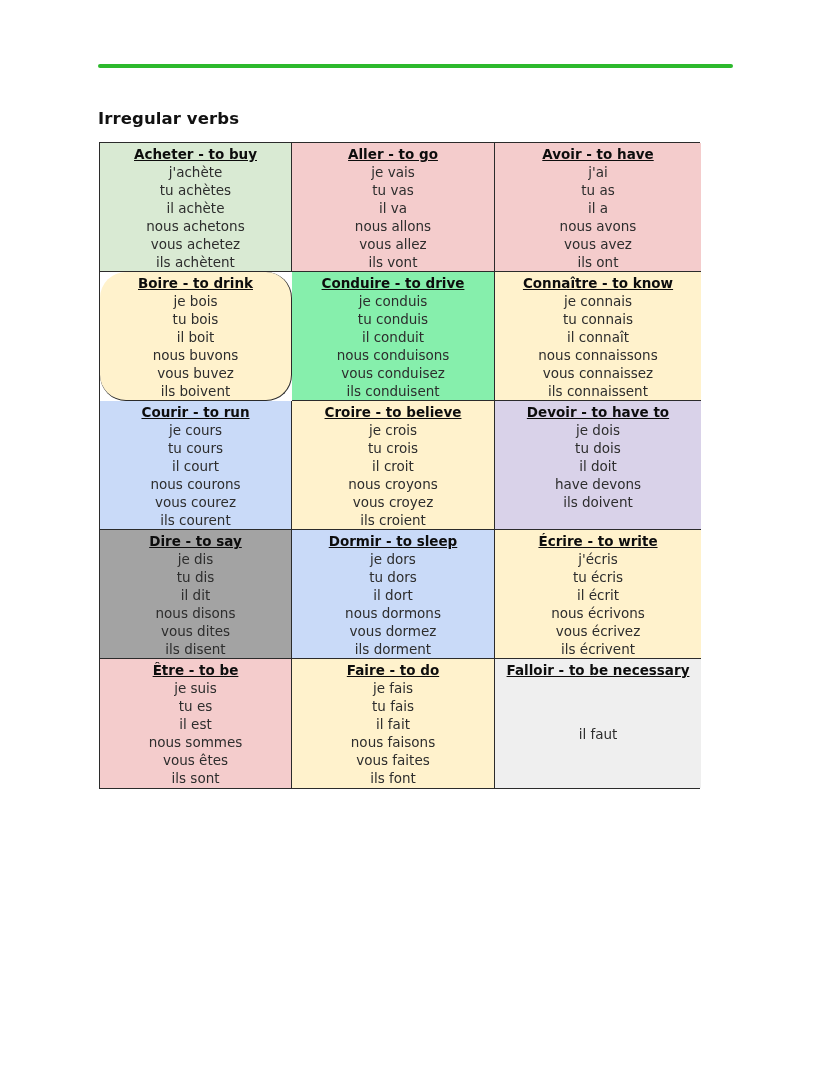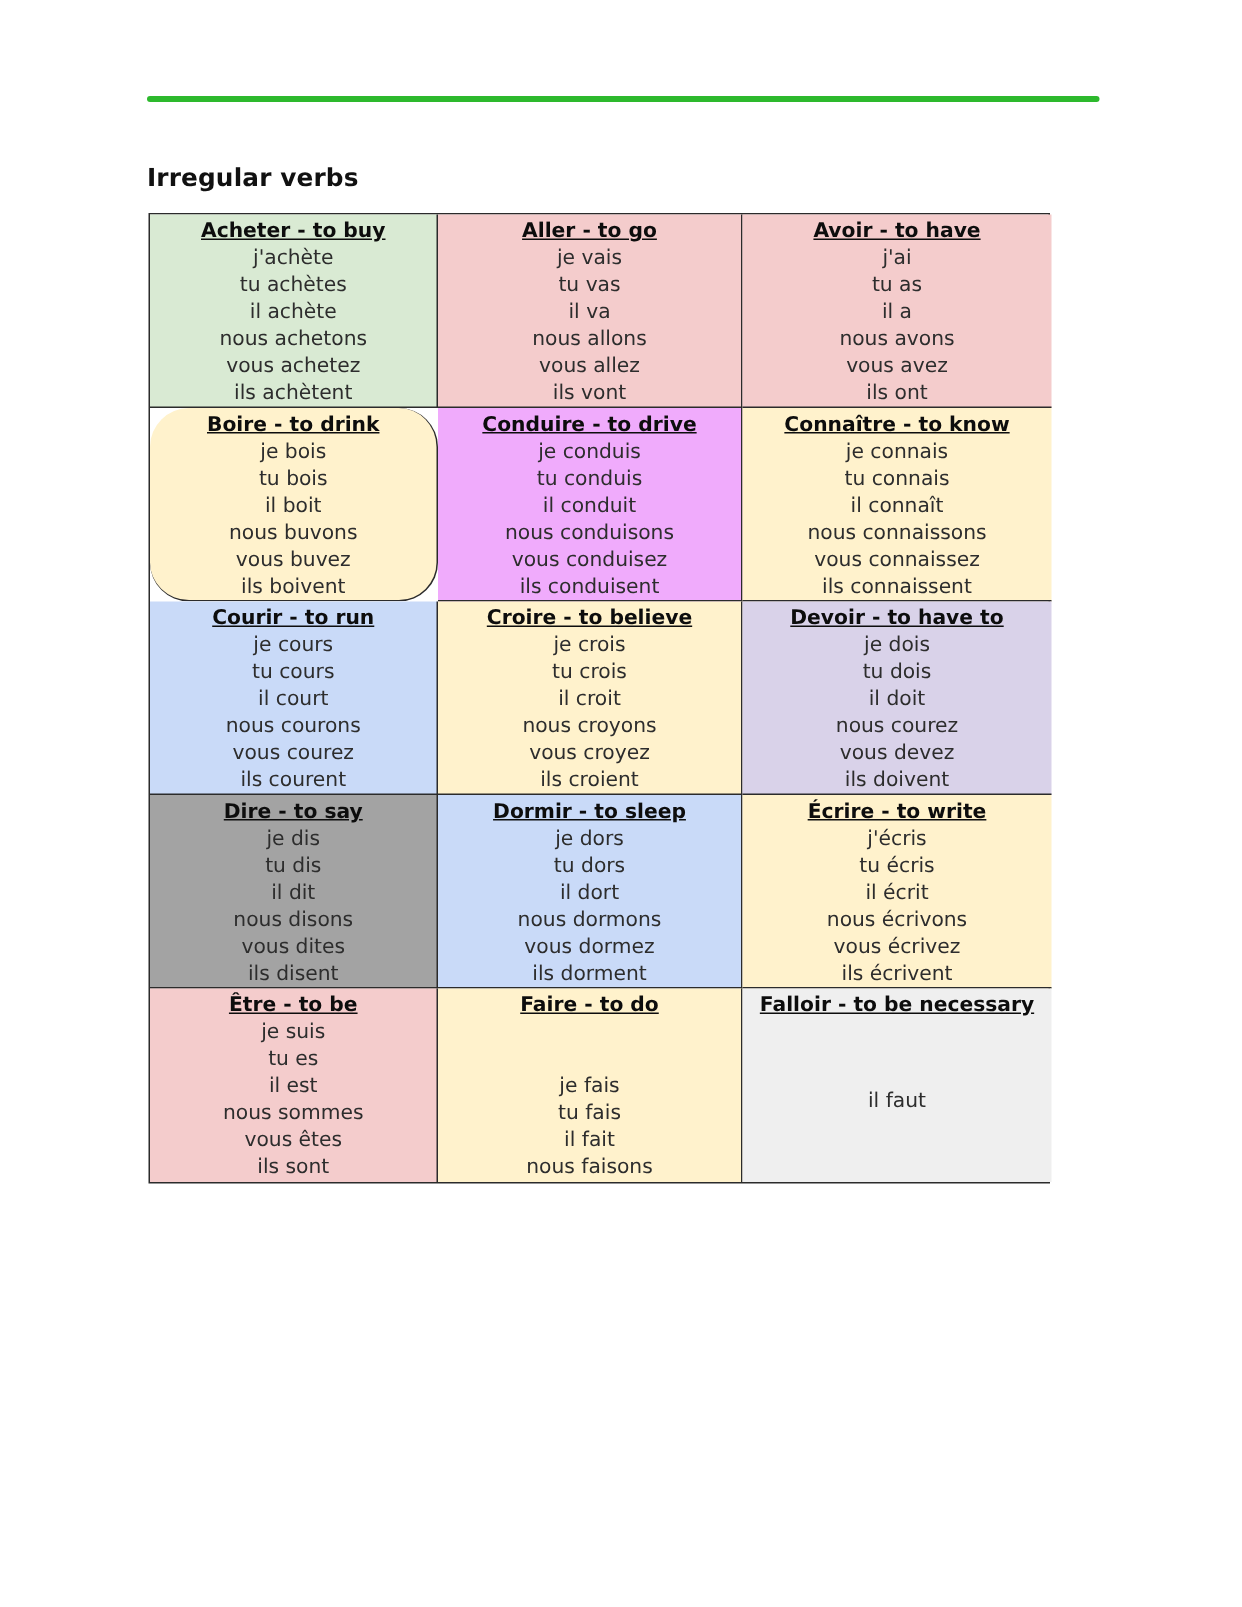--- a/index.html
+++ b/index.html
@@ -127,21 +127,21 @@
         <div class="cell-header">Boire - to drink</div>
         <div class="cell-body">
           <div class="form-line">je bois</div>
           <div class="form-line">tu bois</div>
           <div class="form-line">il boit</div>
           <div class="form-line">nous buvons</div>
           <div class="form-line">vous buvez</div>
           <div class="form-line">ils boivent</div>
         </div>
       </div>
-      <div class="cell" style="background: #f0abfc; justify-content: flex-end;">
+      <div class="cell" style="background: #86efac; justify-content: flex-end;">
         <div class="cell-header">Conduire - to drive</div>
         <div class="cell-body">
           <div class="form-line">je conduis</div>
           <div class="form-line">tu conduis</div>
           <div class="form-line">il conduit</div>
           <div class="form-line">nous conduisons</div>
           <div class="form-line">vous conduisez</div>
           <div class="form-line">ils conduisent</div>
         </div>
       </div>
@@ -177,22 +177,21 @@
           <div class="form-line">vous croyez</div>
           <div class="form-line">ils croient</div>
         </div>
       </div>
       <div class="cell" style="background: rgb(217, 210, 233);">
         <div class="cell-header">Devoir - to have to</div>
         <div class="cell-body">
           <div class="form-line">je dois</div>
           <div class="form-line">tu dois</div>
           <div class="form-line">il doit</div>
-          <div class="form-line">nous courez</div>
-          <div class="form-line">vous devez</div>
+          <div class="form-line">have devons</div>
           <div class="form-line">ils doivent</div>
         </div>
       </div>
       <div class="cell" style="background: #a3a3a3; align-items: center;">
         <div class="cell-header">Dire - to say</div>
         <div class="cell-body">
           <div class="form-line">je dis</div>
           <div class="form-line">tu dis</div>
           <div class="form-line">il dit</div>
           <div class="form-line">nous disons</div>
@@ -226,21 +225,21 @@
         <div class="cell-header">Être - to be</div>
         <div class="cell-body">
           <div class="form-line">je suis</div>
           <div class="form-line">tu es</div>
           <div class="form-line">il est</div>
           <div class="form-line">nous sommes</div>
           <div class="form-line">vous êtes</div>
           <div class="form-line">ils sont</div>
         </div>
       </div>
-      <div class="cell" style="background: rgb(255, 242, 204); gap: 36px;">
+      <div class="cell" style="background: rgb(255, 242, 204);">
         <div class="cell-header">Faire - to do</div>
         <div class="cell-body">
           <div class="form-line">je fais</div>
           <div class="form-line">tu fais</div>
           <div class="form-line">il fait</div>
           <div class="form-line">nous faisons</div>
           <div class="form-line">vous faites</div>
           <div class="form-line">ils font</div>
         </div>
       </div>

